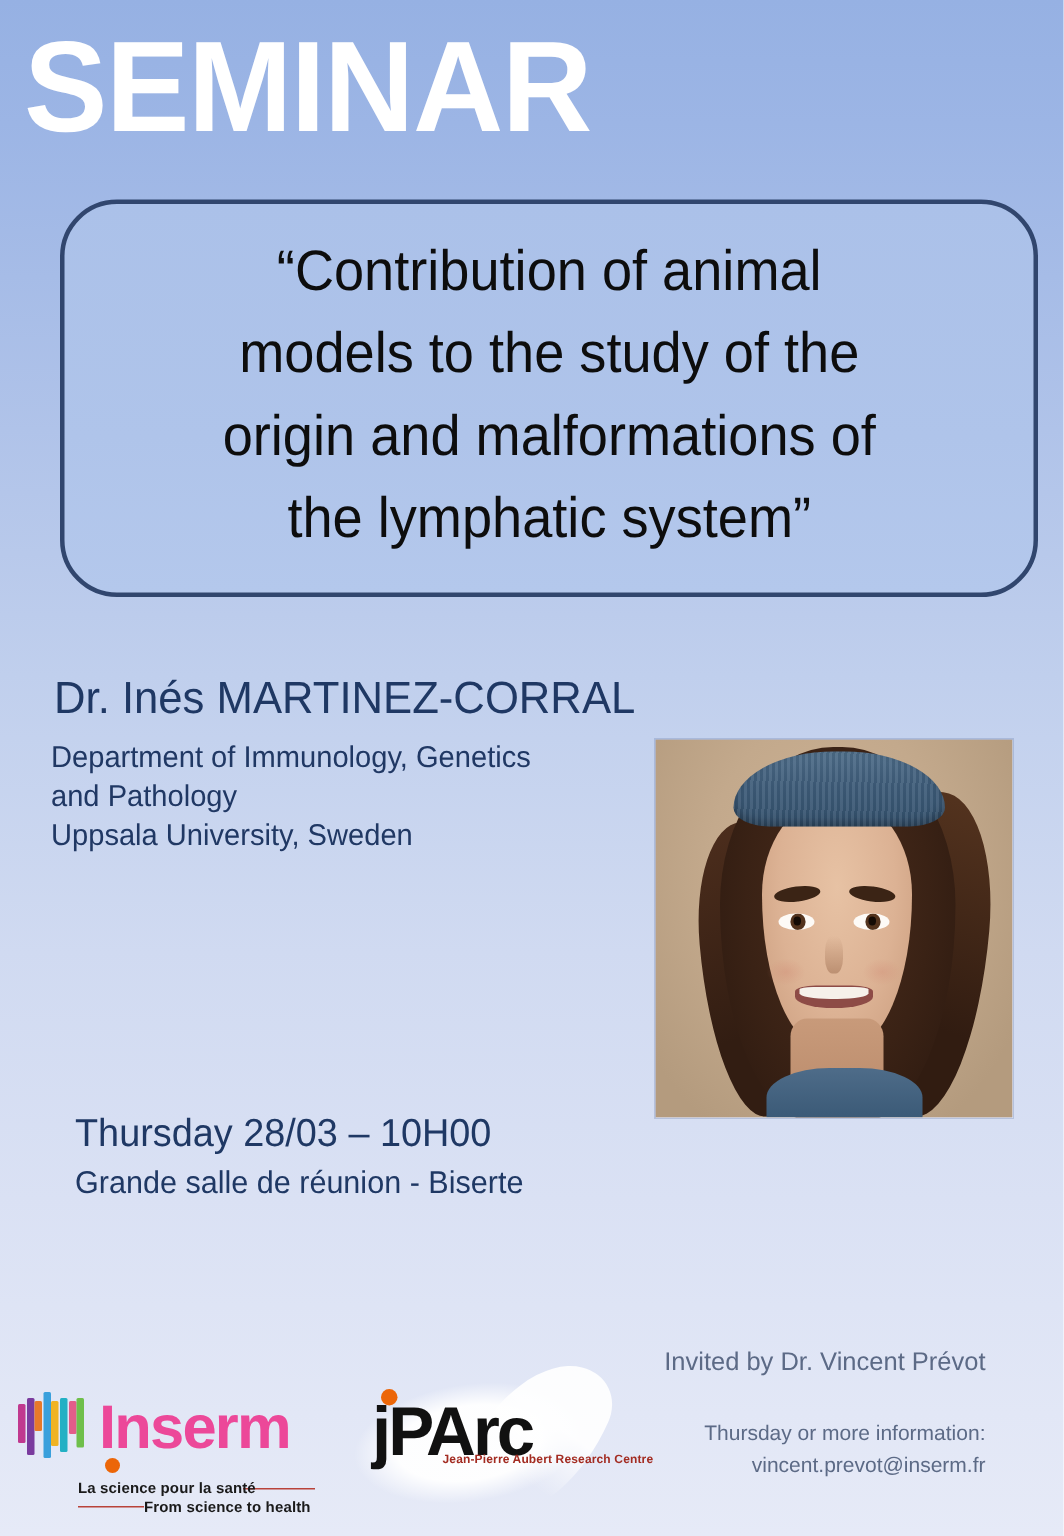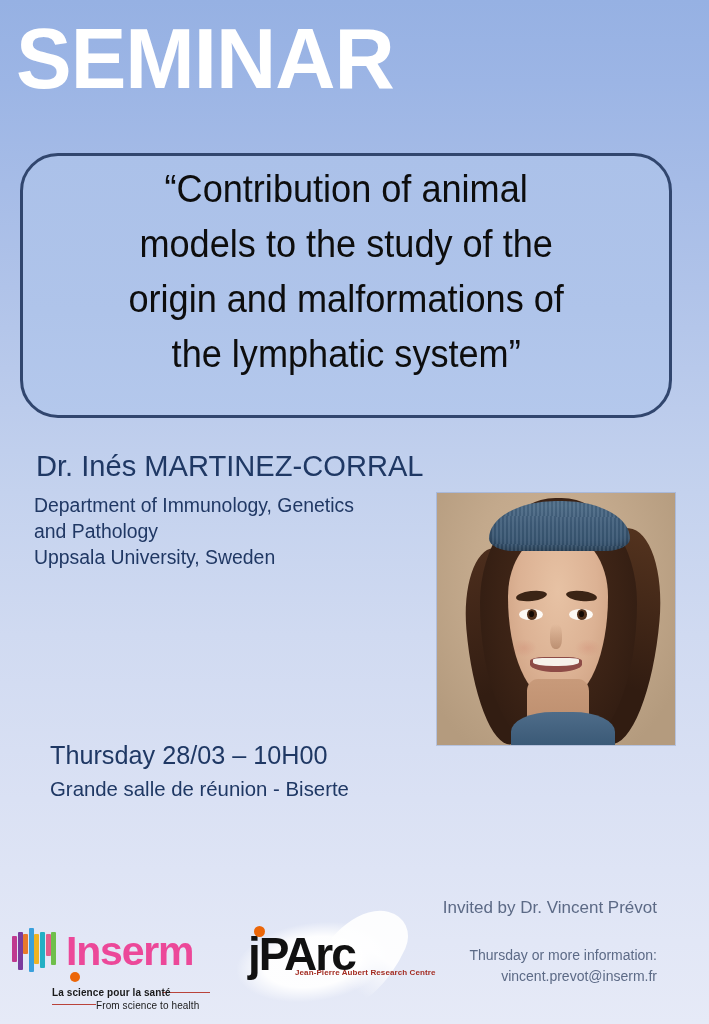--- a/index.html
+++ b/index.html
@@ -29,28 +29,27 @@
     color:#ffffff;
     letter-spacing:-1px;
     transform: scaleX(0.97);
     transform-origin: left center;
     white-space:nowrap;
   }
 
   
   .title-box {
     position:absolute;
-    left:20px; top:133px;
+    left:40px; top:133px;
     width:652px; height:265px;
     border:3px solid #31466e;
     border-radius:38px;
     background: linear-gradient(to bottom,#abc1e9 0%, #afc4ea 60%, #b4c8ec 100%);
-    display:flex; align-items:flex-start; justify-content:center;
+    display:flex; align-items:center; justify-content:center;
     padding: 6px 30px 10px 30px;
-    margin-top: 20px;
   }
   .title-text {
     text-align:center;
     font-size:38px;
     line-height:55px;
     color:#0d0d0d;
     font-weight:normal;
     transform: scaleX(0.95);
   }
 
@@ -210,21 +209,21 @@
     position:absolute; left:58px; top:48px;
     width:10px; height:10px; border-radius:50%; background:#ec6608;
   }
   .ins-tag1 {
     position:absolute; left:40px; top:62px;
     font-size:10px; line-height:13px; font-weight:bold; color:#1a1a1a;
     letter-spacing:.1px;
   }
   .ins-tag2 {
     position:absolute; left:84px; top:75px;
-    font-size:10px; line-height:13px; font-weight:normal; color:#1a1a1a;
+    font-size:10px; line-height:13px; font-weight:bold; color:#1a1a1a;
     letter-spacing:.1px;
   }
   .ins-rule { position:absolute; height:1px; background:#b9433a; }
 
   
   .jparc { position:absolute; left:228px; top:910px; width:170px; height:100px; }
   .swoosh {
     position:absolute; left:2px; top:10px; width:166px; height:84px;
     border-radius:50%;
     background: radial-gradient(ellipse at 50% 50%, rgba(255,255,255,.95) 0 42%, rgba(255,255,255,.0) 66%);

